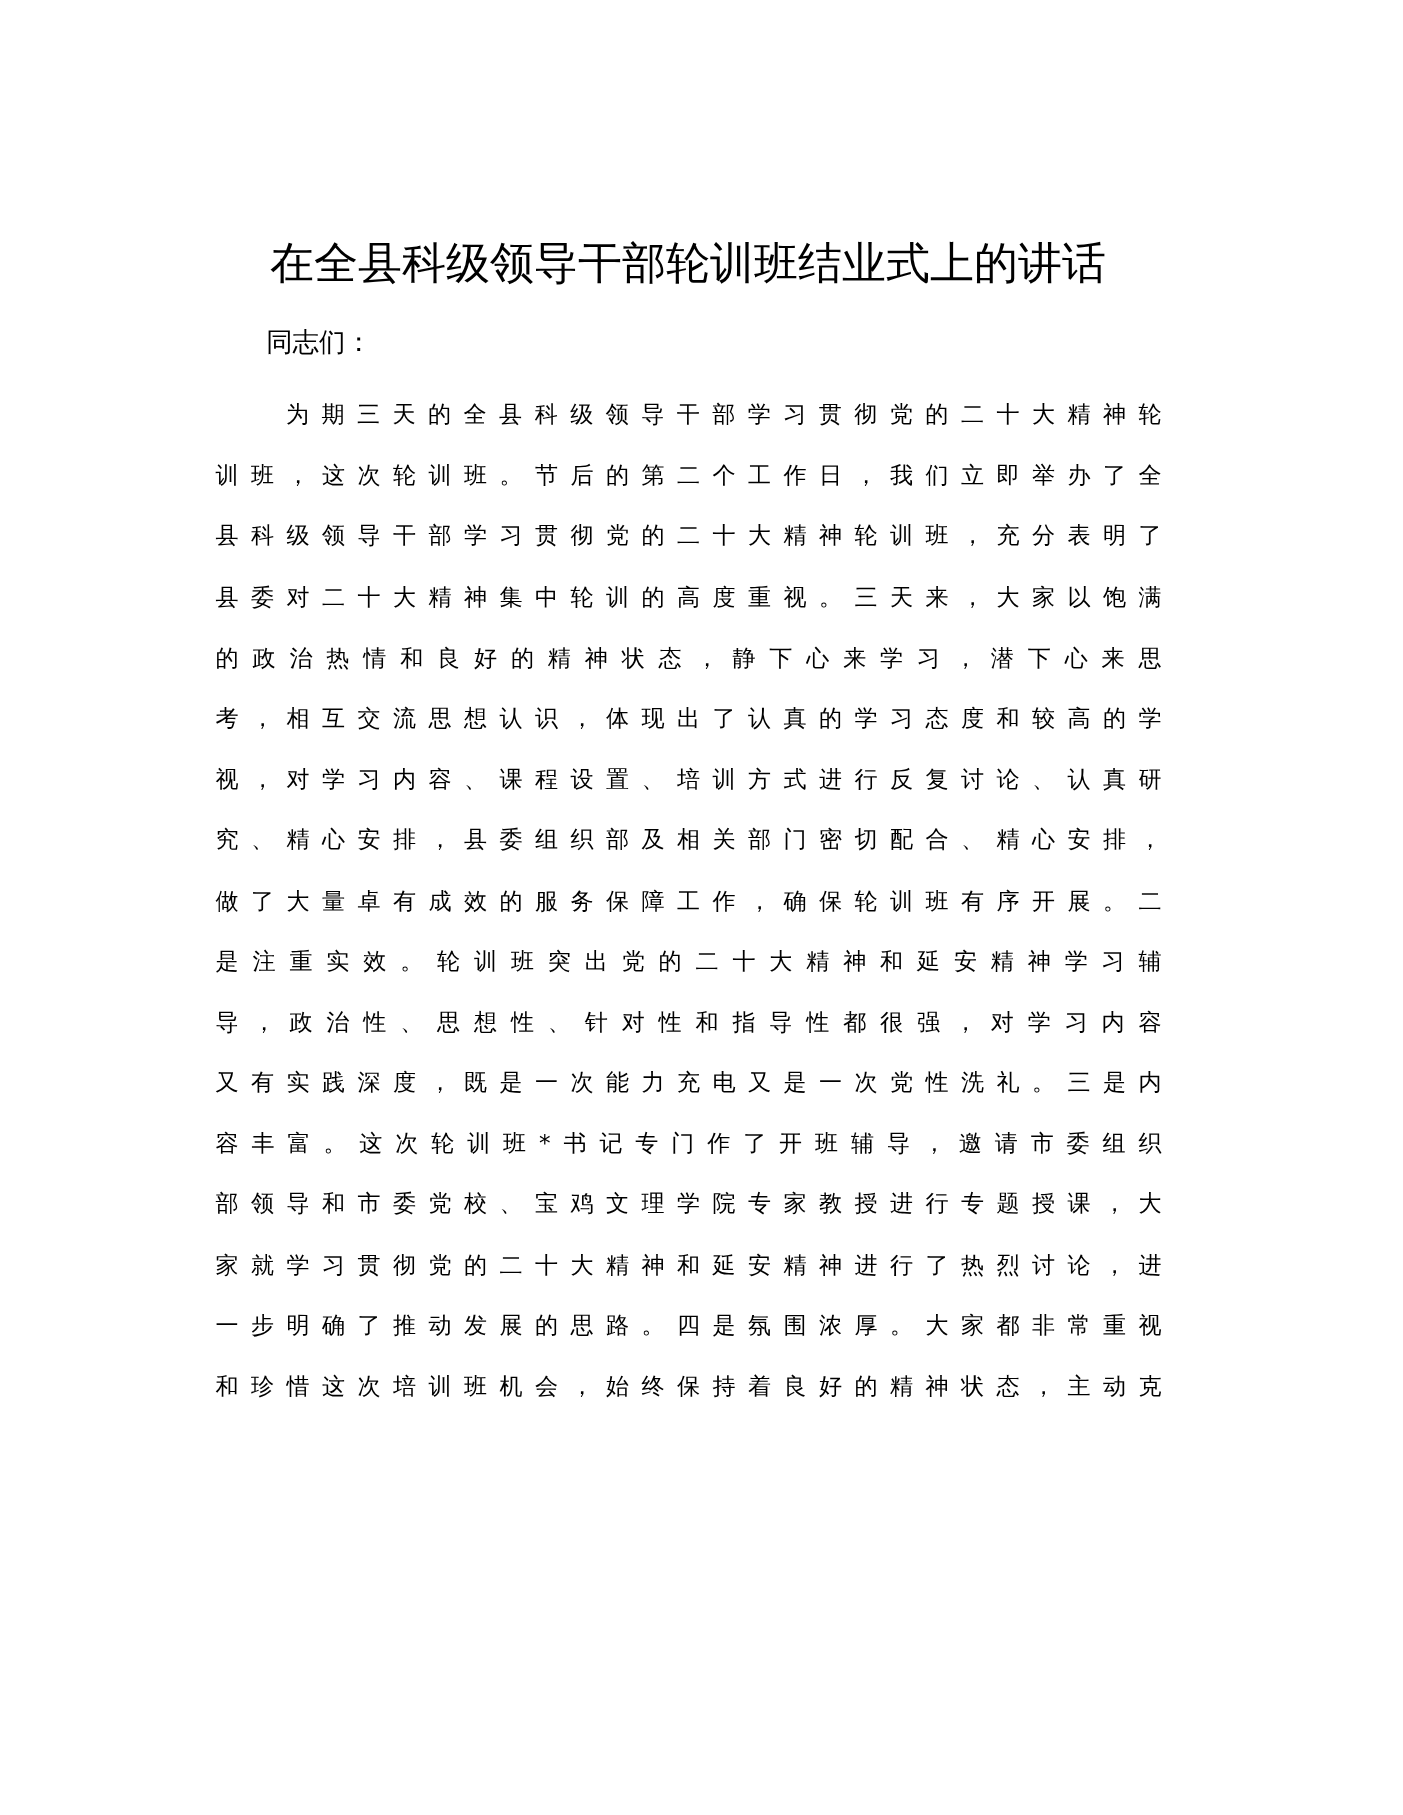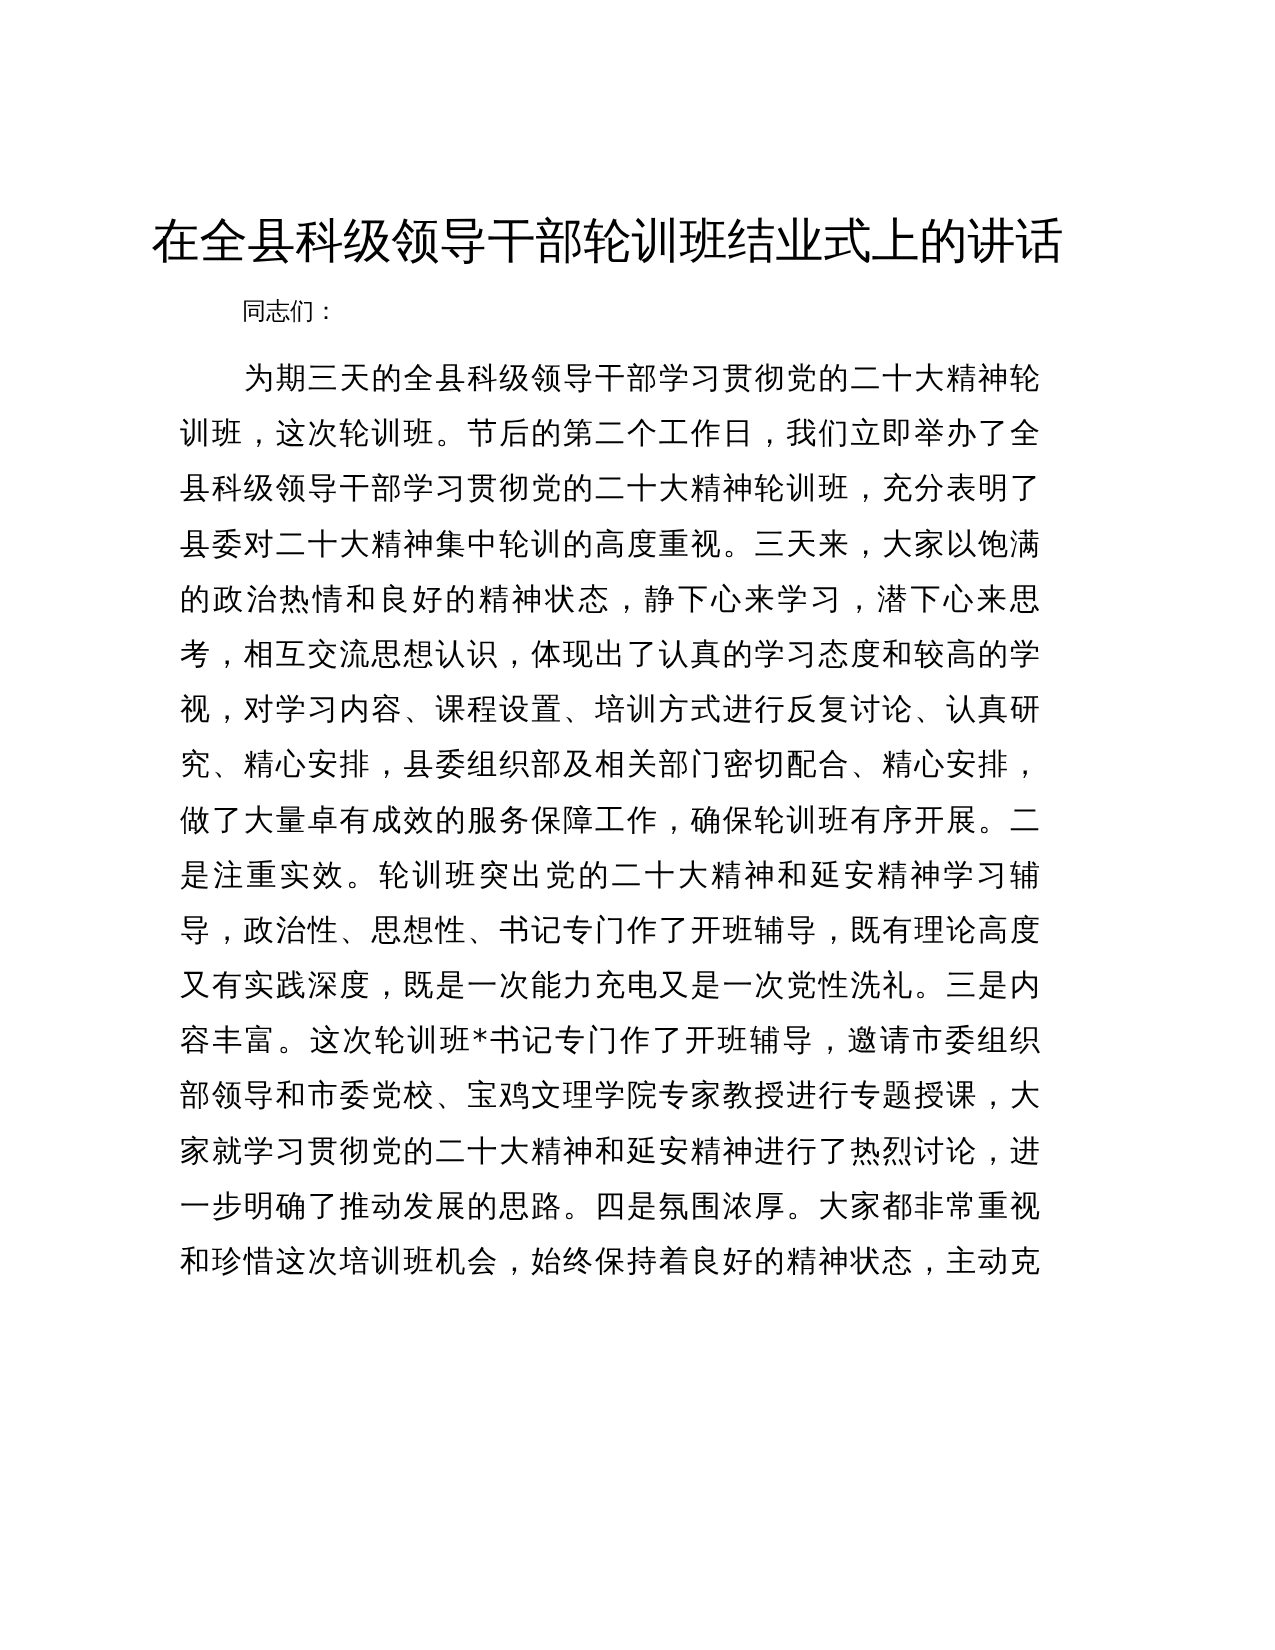--- a/index.html
+++ b/index.html
@@ -21,40 +21,41 @@
       width: 1275px;
       height: 1650px;
       background: #ffffff;
     }
     .title {
       position: absolute;
       left: 0;
       width: 1215px;
       top: 212px;
       text-align: center;
-      font-size: 48px;
+      font-size: 40px;
       line-height: 56px;
       letter-spacing: 0px;
       margin: 0;
       font-weight: normal;
+      padding-left: 18px;
     }
     .salutation {
       position: absolute;
       left: 242px;
       top: 286px;
       font-size: 24px;
       line-height: 50px;
       margin: 0;
     }
     .body-text {
       position: absolute;
-      left: 180px;
+      left: 196px;
       top: 350px;
       width: 860px;
-      font-size: 30px;
+      font-size: 21px;
       margin: 0;
     }
     .line {
       display: block;
       height: 55.2px;
       line-height: 55.2px;
       white-space: nowrap;
       text-align: justify;
       text-align-last: justify;
     }
@@ -72,21 +73,21 @@
     <span class="line indent">为期三天的全县科级领导干部学习贯彻党的二十大精神轮</span>
     <span class="line">训班，这次轮训班。节后的第二个工作日，我们立即举办了全</span>
     <span class="line">县科级领导干部学习贯彻党的二十大精神轮训班，充分表明了</span>
     <span class="line">县委对二十大精神集中轮训的高度重视。三天来，大家以饱满</span>
     <span class="line">的政治热情和良好的精神状态，静下心来学习，潜下心来思</span>
     <span class="line">考，相互交流思想认识，体现出了认真的学习态度和较高的学</span>
     <span class="line">视，对学习内容、课程设置、培训方式进行反复讨论、认真研</span>
     <span class="line">究、精心安排，县委组织部及相关部门密切配合、精心安排，</span>
     <span class="line">做了大量卓有成效的服务保障工作，确保轮训班有序开展。二</span>
     <span class="line">是注重实效。轮训班突出党的二十大精神和延安精神学习辅</span>
-    <span class="line">导，政治性、思想性、书记专门作了开班辅导，既有理论高度</span>
+    <span class="line">导，政治性、思想性、针对性和指导性都很强，对学习内容</span>
     <span class="line">又有实践深度，既是一次能力充电又是一次党性洗礼。三是内</span>
     <span class="line">容丰富。这次轮训班*书记专门作了开班辅导，邀请市委组织</span>
     <span class="line">部领导和市委党校、宝鸡文理学院专家教授进行专题授课，大</span>
     <span class="line">家就学习贯彻党的二十大精神和延安精神进行了热烈讨论，进</span>
     <span class="line">一步明确了推动发展的思路。四是氛围浓厚。大家都非常重视</span>
     <span class="line">和珍惜这次培训班机会，始终保持着良好的精神状态，主动克</span>
   </div>
 </div>
 
 </body></html>

